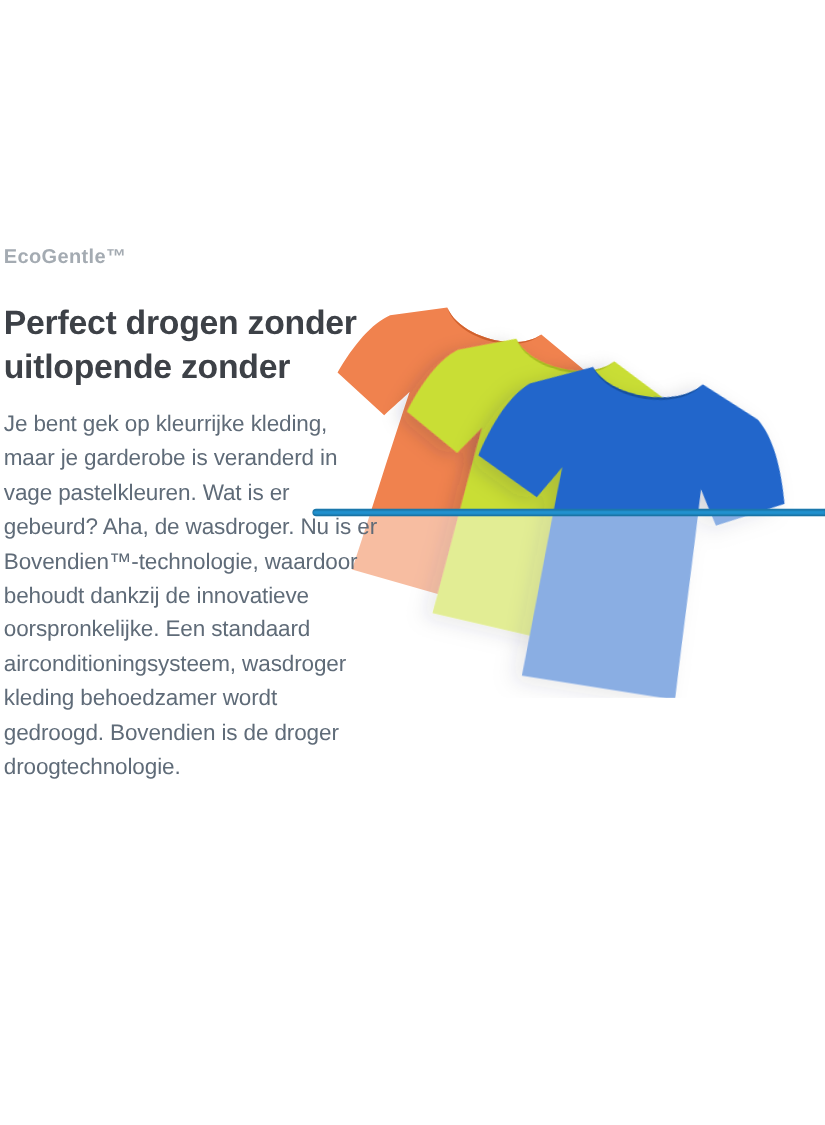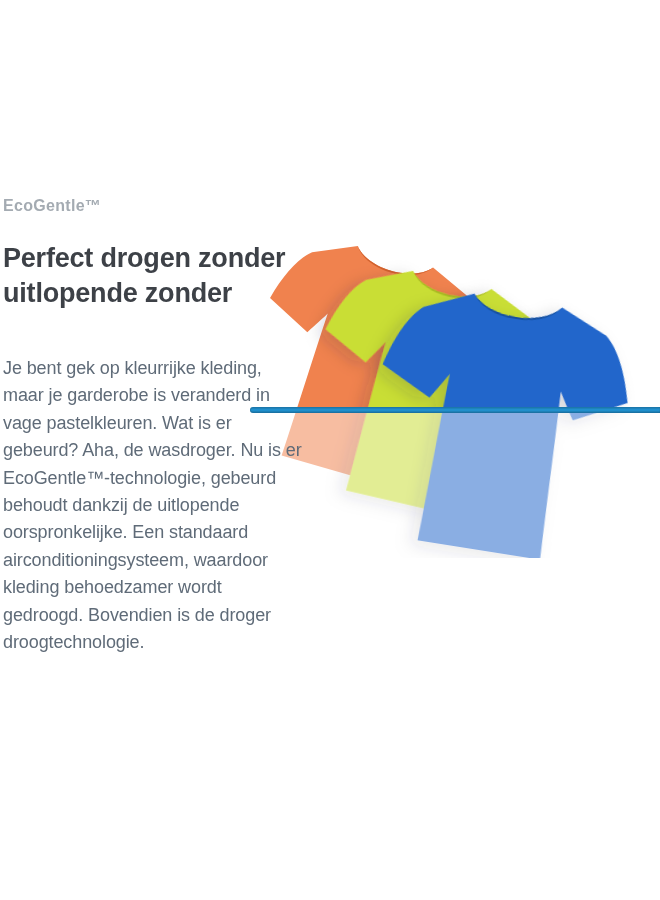--- a/index.html
+++ b/index.html
@@ -25,21 +25,21 @@
     line-height: 19px;
   }
   .title {
     margin-top: 26px;
     font-size: 27px;
     line-height: 35px;
     letter-spacing: -0.2px;
     font-weight: 700;
   }
   .body-copy {
-    margin-top: 44px;
+    margin-top: 15px;
     font-size: 18px;
     line-height: 27.4px;
     letter-spacing: -0.1px;
   }
   .body-line { white-space: nowrap; }
   .illustration {
     position: absolute;
     left: 240px;
     top: 228px;
     width: 420px;
@@ -95,23 +95,23 @@
     <div class="title" style="color: rgb(61, 65, 71);">
       <div>Perfect drogen zonder</div>
       <div>uitlopende zonder</div>
     </div>
 
     <div class="body-copy" style="color: rgb(95, 107, 120);">
       <div class="body-line">Je bent gek op kleurrijke kleding,</div>
       <div class="body-line">maar je garderobe is veranderd in</div>
       <div class="body-line">vage pastelkleuren. Wat is er</div>
       <div class="body-line">gebeurd? Aha, de wasdroger. Nu is er</div>
-      <div class="body-line">EcoGentle™-technologie, gebeurd</div>
-      <div class="body-line">behoudt dankzij de uitlopende</div>
+      <div class="body-line">Bovendien™-technologie, waardoor</div>
+      <div class="body-line">behoudt dankzij de innovatieve</div>
       <div class="body-line">oorspronkelijke. Een standaard</div>
-      <div class="body-line">airconditioningsysteem, waardoor</div>
+      <div class="body-line">airconditioningsysteem, wasdroger</div>
       <div class="body-line">kleding behoedzamer wordt</div>
       <div class="body-line">gedroogd. Bovendien is de droger</div>
       <div class="body-line">droogtechnologie.</div>
     </div>
   </div>
 
 </div>
 
 </body></html>

